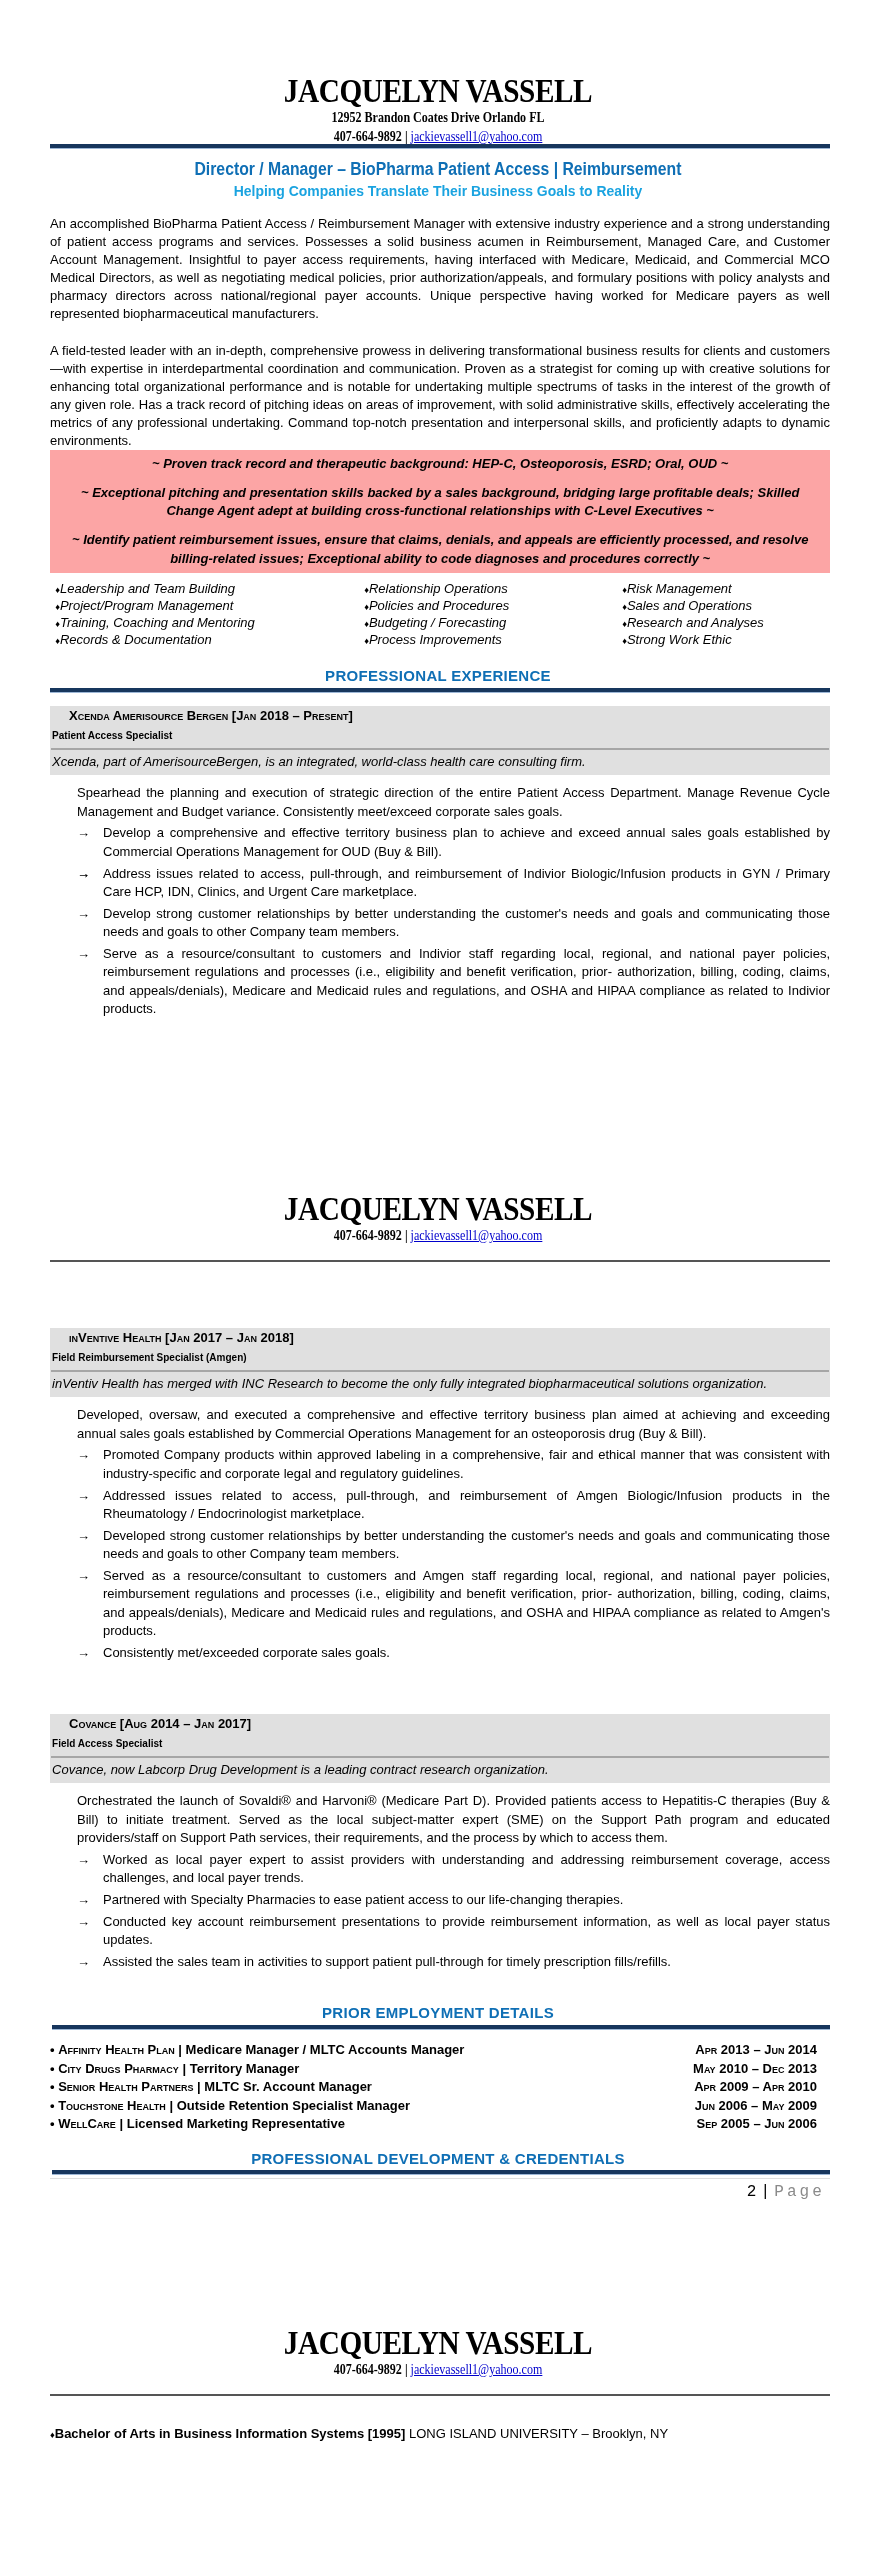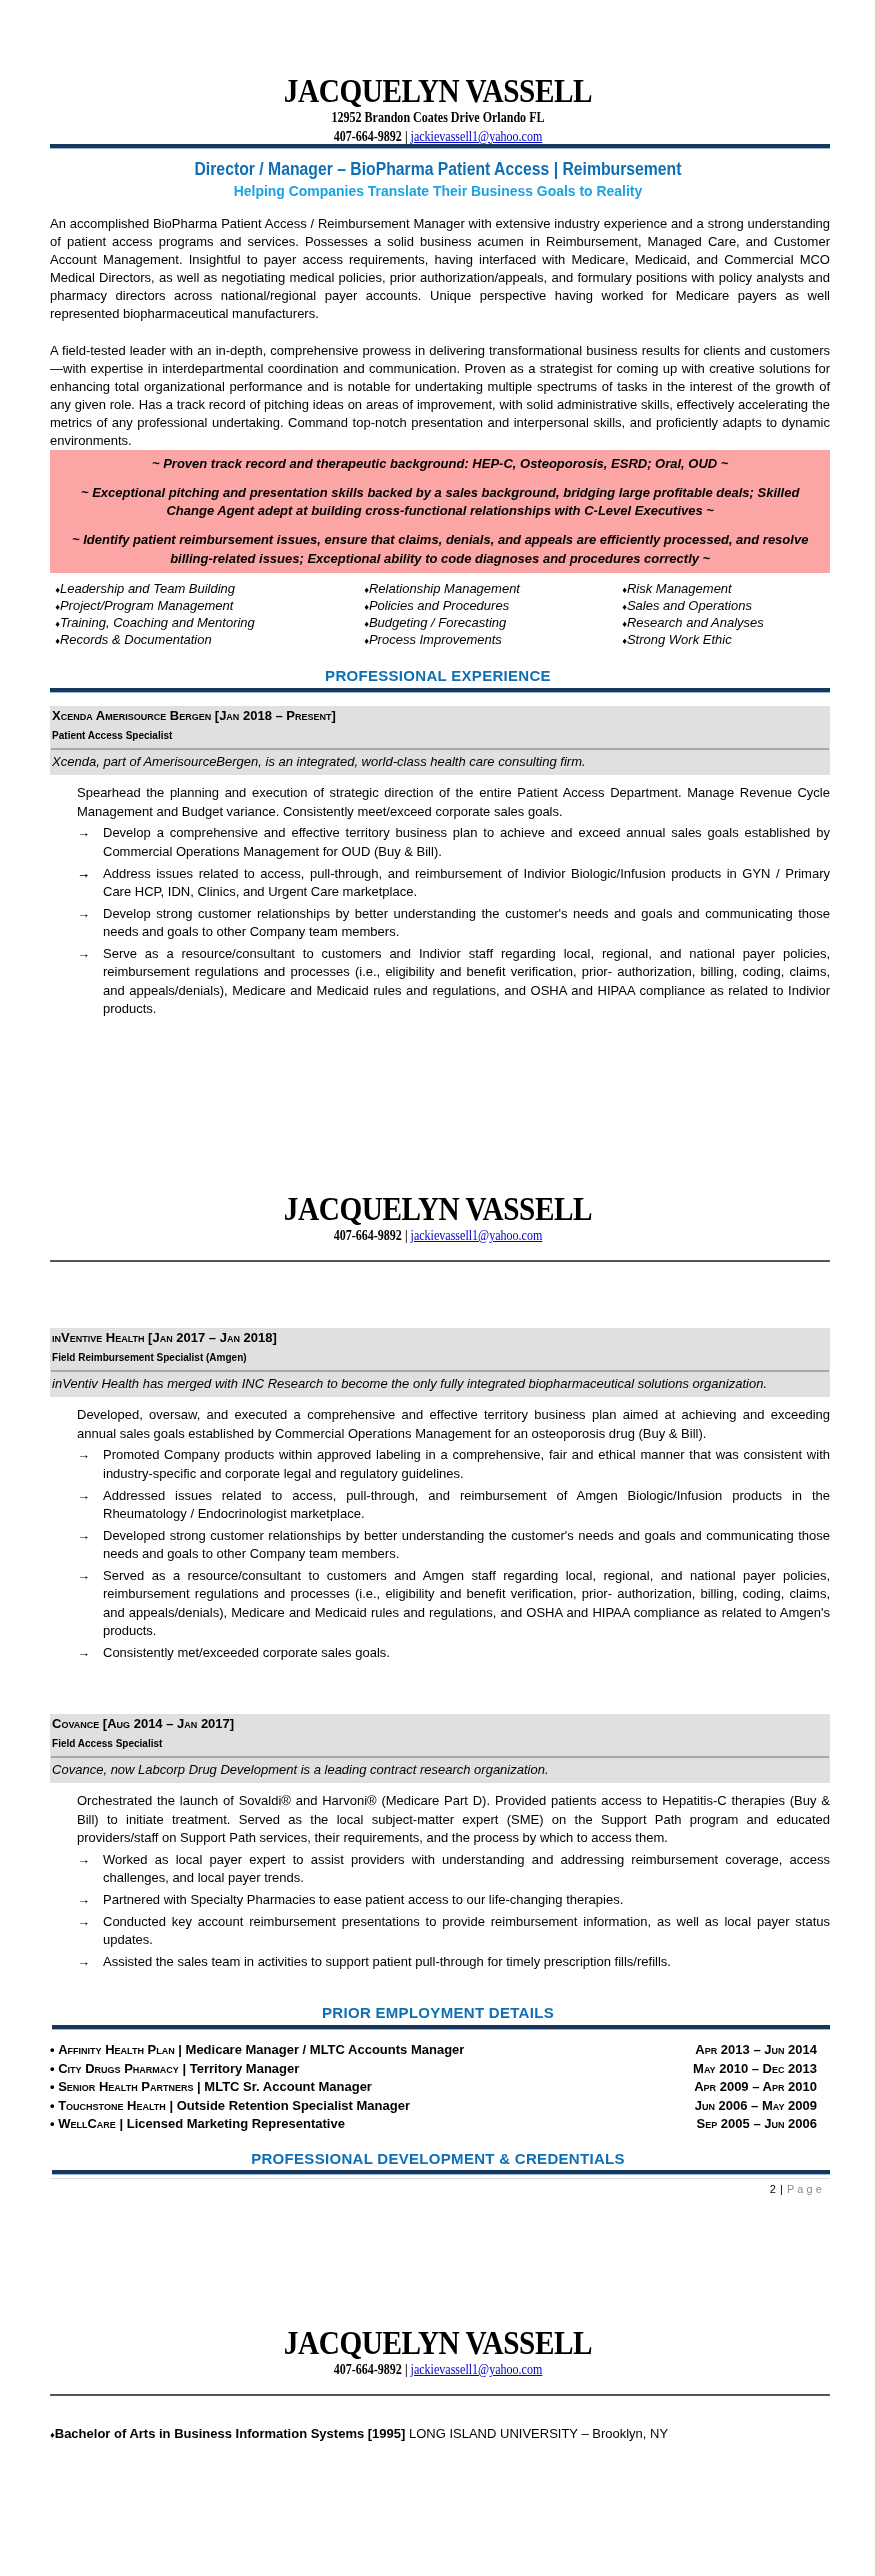--- a/index.html
+++ b/index.html
@@ -22,37 +22,37 @@
   .banner { background: #fca5a5; padding: 5.2px 7.2px; }
   .banner p { margin: 0; text-align: center; font-style: italic; font-weight: bold; font-size: 13px; line-height: 18.5px; }
   .banner p + p { margin-top: 10.3px; }
 
   .skills { display: grid; grid-template-columns: 309px 258px 206px; row-gap: 0; font-style: italic; font-size: 13px; line-height: 16px; padding-left: 5.2px; }
   .skills span::before { content: "\2666 "; font-style: normal; font-size: 9.3px; }
 
   .sec-title { text-align: center; color: #0f6fb5; font-weight: bold; font-size: 15px; line-height: 20.6px; letter-spacing: 0.3px; }
 
   .job-box { background: #e0e0e0; }
-  .job-box .co { font-weight: bold; font-size: 13px; line-height: 19.6px; font-variant: small-caps; padding-left: 2px; }
+  .job-box .co { font-weight: bold; font-size: 13px; line-height: 19.6px; font-variant: small-caps; padding-left: 19px; }
   .job-box .role { font-weight: bold; font-size: 10px; line-height: 19.6px; padding-left: 2.1px; }
   .job-box .sep { height: 2.1px; background: #a6a6a6; margin: 3.1px 1px 0 1px; }
   .job-box .desc { font-style: italic; font-size: 13px; line-height: 18.5px; padding: 3.1px 2.1px 3.1px 2.1px; }
 
   .intro { margin-left: 27px; font-size: 13px; line-height: 18.5px; text-align: justify; }
   ul.arrows { list-style: none; margin: 3.1px 0 0 27px; padding: 0; }
   ul.arrows li { position: relative; padding-left: 26px; font-size: 13px; line-height: 18.5px; text-align: justify; margin-bottom: 3.1px; }
   ul.arrows li .arr { position: absolute; left: 0; top: 0; }
 
   .prior { font-size: 13px; line-height: 18.5px; font-weight: bold; }
   .prior .row { display: flex; justify-content: space-between; padding-right: 13px; text-align: right; }
   .prior .co { font-variant: small-caps; }
   .prior .dates { font-variant: small-caps; }
 
   .footer-line { height: 1px; background: #dedede; }
-  .pagenum { font-family: Liberation Sans, sans-serif; font-size: 11px; text-align: right; padding-right: 5.2px; }
+  .pagenum { font-family: Liberation Mono, monospace; font-size: 16px; text-align: right; padding-right: 5.2px; }
   .pagenum .n { color: #000; }
   .pagenum .bar { color: #000; margin: 0 4.1px; }
   .pagenum .pg { color: #8a8a8a; letter-spacing: 3.1px; }
 
   .edu { font-size: 13px; line-height: 18.5px; }
   .edu b::before { content: "\2666 "; font-size: 9.3px; }
 </style>
 </head>
 <body>
 
@@ -77,21 +77,21 @@
   </div>
 
   <div class="content banner" style="top:450px; width:766px;">
     <p>~ Proven track record and therapeutic background: HEP-C, Osteoporosis, ESRD; Oral, OUD ~</p>
     <p>~ Exceptional pitching and presentation skills backed by a sales background, bridging large profitable deals; Skilled Change Agent adept at building cross-functional relationships with C-Level Executives ~</p>
     <p>~ Identify patient reimbursement issues, ensure that claims, denials, and appeals are efficiently processed, and resolve billing-related issues; Exceptional ability to code diagnoses and procedures correctly ~</p>
   </div>
 
   <div class="content skills" style="top:581px;">
     <span>Leadership and Team Building</span>
-    <span>Relationship Management</span>
+    <span>Relationship Operations</span>
     <span>Risk Management</span>
     <span>Project/Program Management</span>
     <span>Policies and Procedures</span>
     <span>Sales and Operations</span>
     <span>Training, Coaching and Mentoring</span>
     <span>Budgeting / Forecasting</span>
     <span>Research and Analyses</span>
     <span>Records &amp; Documentation</span>
     <span>Process Improvements</span>
     <span>Strong Work Ethic</span>

